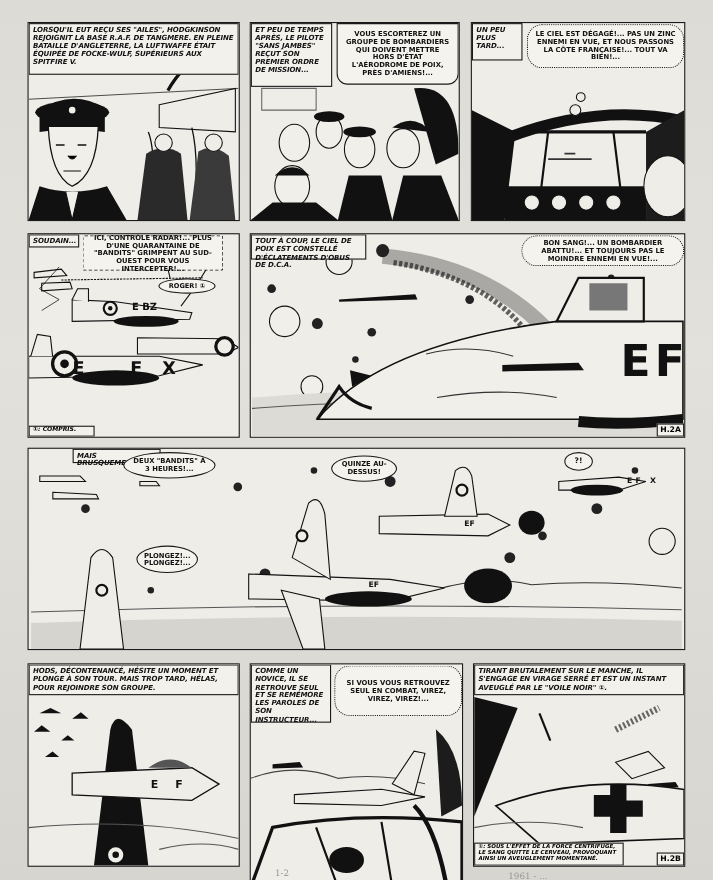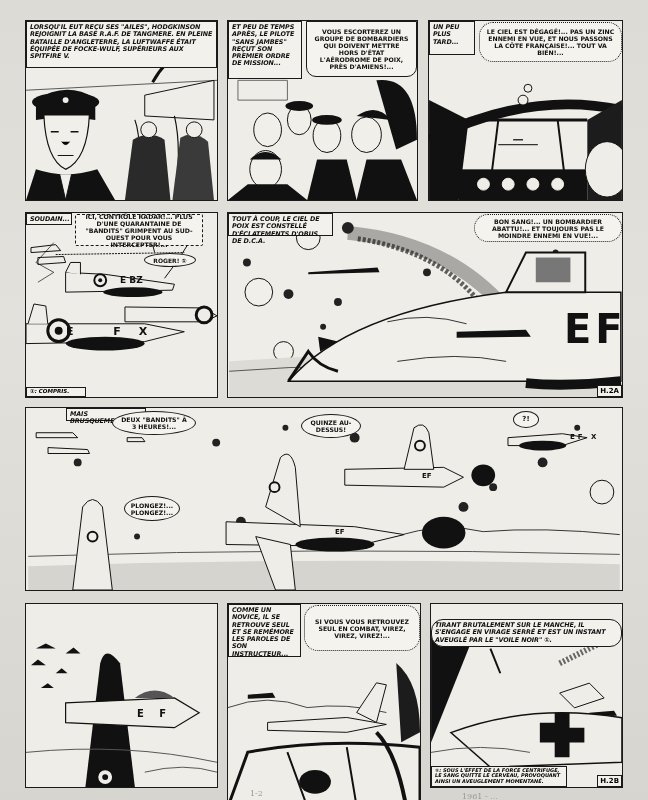--- a/index.html
+++ b/index.html
@@ -112,21 +112,21 @@
       <circle cx="180" cy="103" r="8" fill="#eeede8" stroke="#111" stroke-width="3"></circle>
       <path d="M130 40 L125 20 L135 30 L128 10" stroke="#111" fill="none"></path>
       <path d="M28 30 L10 50 L28 60 L12 70" stroke="#111" fill="none" stroke-width="0.7"></path>
       <path d="M140 66 Q160 40 170 20" stroke="#111" fill="none"></path>
     </svg>
     <div class="caption" style="left:0;top:0;width:46px;height:12px;">Soudain...</div>
     <div class="bubble rect" style="left:49px;top:1px;width:128px;height:32px;border-radius:2px;border-style:dashed;">Ici, contrôle radar!... Plus d'une quarantaine de "bandits" grimpent au sud-ouest pour vous intercepter!...</div>
     <div class="bubble" style="left:118px;top:40px;width:52px;height:14px;font-size:6px;">Roger! ①</div>
     <div class="reg" style="left:58px;top:62px;font-size:9px;">E BZ</div>
     <div class="reg" style="left:160px;top:96px;font-size:10px;">E</div>
-    <div class="reg" style="left:4px;top:112px;font-size:11px;letter-spacing:18px;">E FX</div>
+    <div class="reg" style="left:4px;top:112px;font-size:16px;letter-spacing:18px;">E FX</div>
     <div class="footnote" style="left:0;bottom:0;width:52px;font-size:5.5px;">①: Compris.</div>
   </div>
 
   <div class="panel" style="left:227px;top:212px;width:396px;height:186px;">
     <svg class="art" viewBox="0 0 396 186">
       <path d="M120 20 Q230 30 290 110" stroke="#555" stroke-width="14" fill="none" opacity="0.45"></path>
       <path d="M130 26 Q220 40 260 100" stroke="#222" stroke-width="5" fill="none" stroke-dasharray="3 2" opacity="0.7"></path>
       <g fill="#222">
         <circle cx="120" cy="15" r="6"></circle>
           <circle cx="18" cy="50" r="4"></circle>
@@ -221,20 +221,21 @@
           <path d="M15 85 L28 85 L22 80 Z"></path>
       </g>
       <path d="M60 185 L75 60 Q80 40 95 60 L110 185 Z" fill="#111"></path>
       <path d="M40 100 L150 95 L175 110 L150 125 L40 120 Z" fill="#eeede8" stroke="#111" stroke-width="1.2"></path>
       <path d="M110 95 Q130 80 150 95" fill="#555"></path>
       <path d="M0 150 Q100 140 193 160" stroke="#555" fill="none"></path>
       <path d="M120 170 Q160 160 193 170" stroke="#555" fill="none"></path>
       <circle cx="80" cy="175" r="8" fill="#eeede8" stroke="#111" stroke-width="2"></circle>
       <circle cx="80" cy="175" r="3" fill="#111"></circle>
     </svg>
+    <div class="caption" style="left:0;top:0;width:191px;height:28px;">Hods, décontenancé, hésite un moment et plonge à son tour. Mais trop tard, hélas, pour rejoindre son groupe.</div>
     <div class="reg" style="left:75px;top:104px;font-size:10px;letter-spacing:6px;">E F</div>
   </div>
 
   <div class="panel" style="left:227px;top:603px;width:194px;height:224px;">
     <svg class="art" viewBox="0 0 194 185">
       <path d="M0 85 Q40 70 80 85 Q120 80 160 90" stroke="#444" fill="none"></path>
       <path d="M20 72 L45 70 L48 75 L20 76 Z" fill="#111"></path>
       <path d="M40 100 L120 95 L160 102 L120 110 L40 108 Z" fill="#eeede8" stroke="#111"></path>
       <path d="M130 90 L150 60 L160 62 L150 100 Z" fill="#eeede8" stroke="#111"></path>
       <path d="M0 185 L20 130 Q100 115 194 125 L194 185 Z" fill="#eeede8" stroke="#111" stroke-width="3"></path>
@@ -251,20 +252,20 @@
     <svg class="art" viewBox="0 0 193 185">
       <path d="M0 30 L40 40 L0 140 Z" fill="#111"></path>
       <path d="M60 45 L70 70" stroke="#111" stroke-width="2"></path>
       <path d="M130 60 Q150 50 170 40" stroke="#666" stroke-width="6" fill="none" stroke-dasharray="2 2"></path>
       <path d="M130 90 L160 80 L175 95 L145 105 Z" fill="#eeede8" stroke="#111"></path>
       <path d="M160 110 L185 108 L188 113 L160 114 Z" fill="#111"></path>
       <path d="M20 130 Q100 100 193 115 L193 160 L60 165 Z" fill="#eeede8" stroke="#111" stroke-width="1.5"></path>
       <path d="M110 120 L125 120 L125 110 L140 110 L140 125 L155 125 L155 140 L140 140 L140 155 L125 155 L125 140 L110 140 Z" fill="#111"></path>
       <path d="M0 150 Q50 140 100 150" stroke="#555" fill="none"></path>
     </svg>
-    <div class="caption" style="left:0;top:15px;width:191px;height:28px;border-radius:12px;">Tirant brutalement sur le manche, il s'engage en virage serré et est un instant aveuglé par le "voile noir" ①.</div>
+    <div class="caption" style="left:0;top:0;width:191px;height:28px;">Tirant brutalement sur le manche, il s'engage en virage serré et est un instant aveuglé par le "voile noir" ①.</div>
     <div class="footnote" style="left:0;bottom:0;width:128px;">①: Sous l'effet de la force centrifuge, le sang quitte le cerveau, provoquant ainsi un aveuglement momentané.</div>
     <div class="tag" style="right:0;bottom:0;">H.2B</div>
   </div>
 
   <div class="pencil" style="left:250px;top:789px;">1-2</div>
   <div class="pencil" style="left:462px;top:792px;">1961 - ...</div>
 </div>
 
 </body></html>

